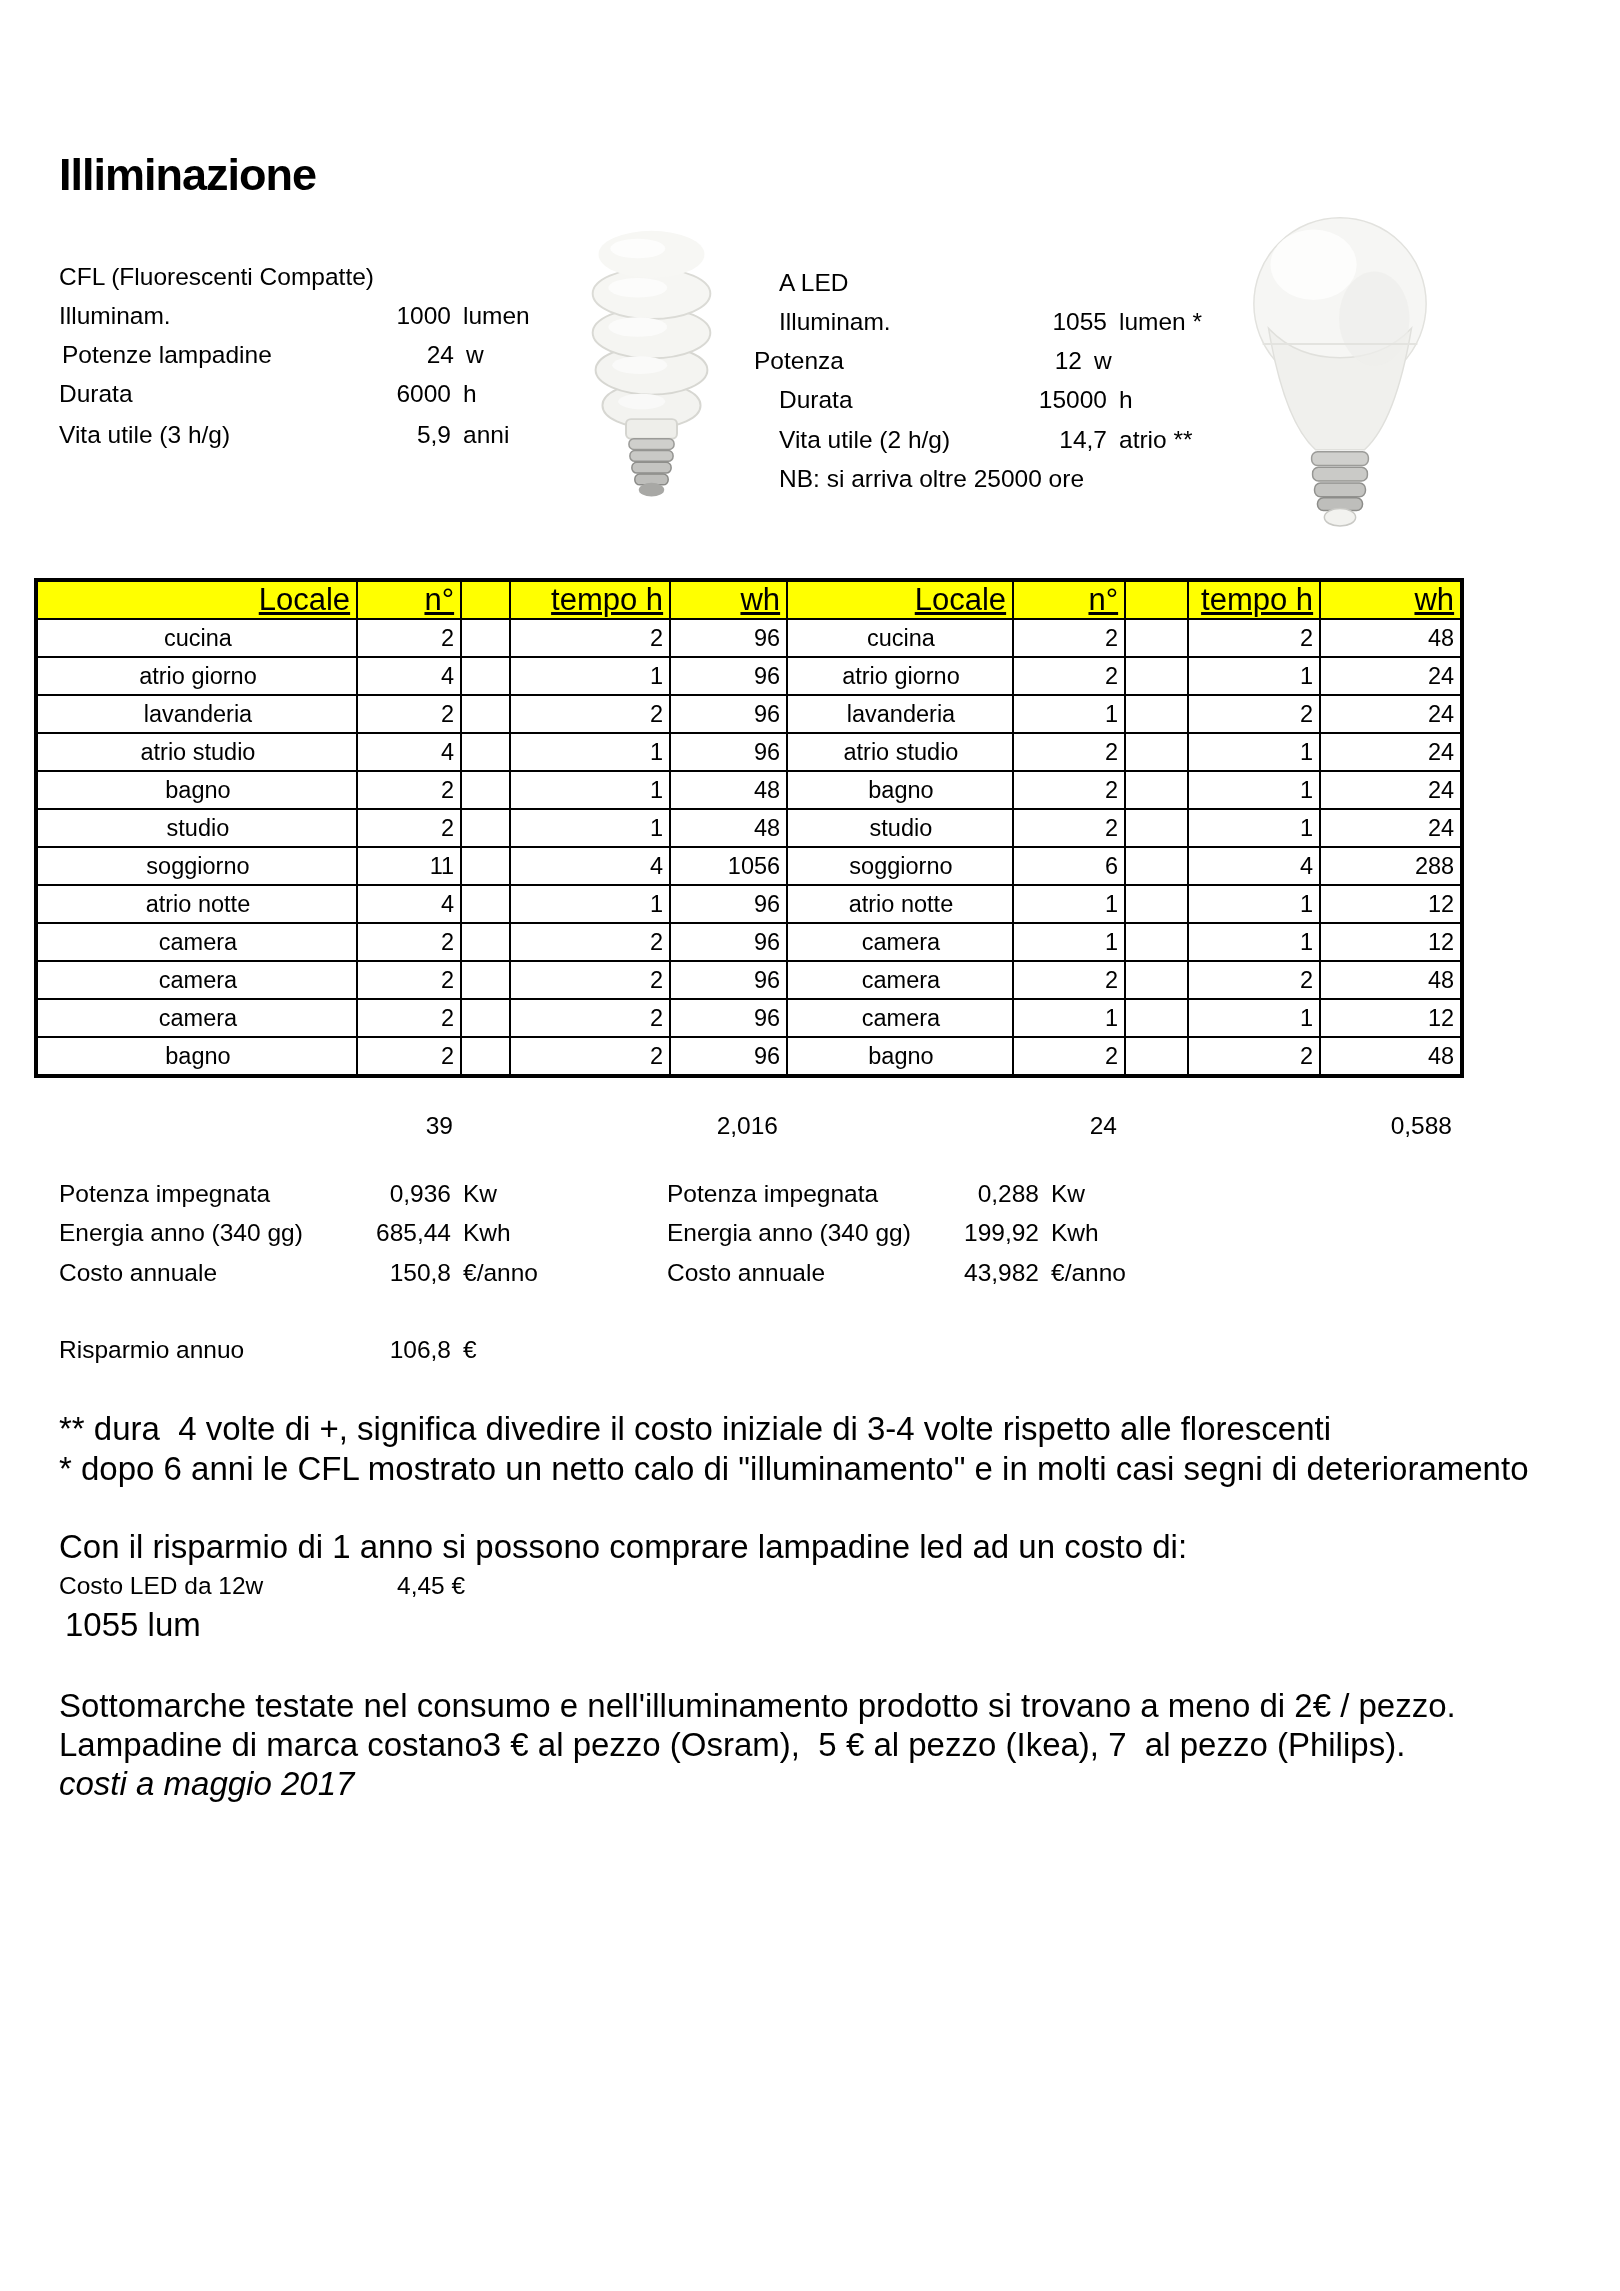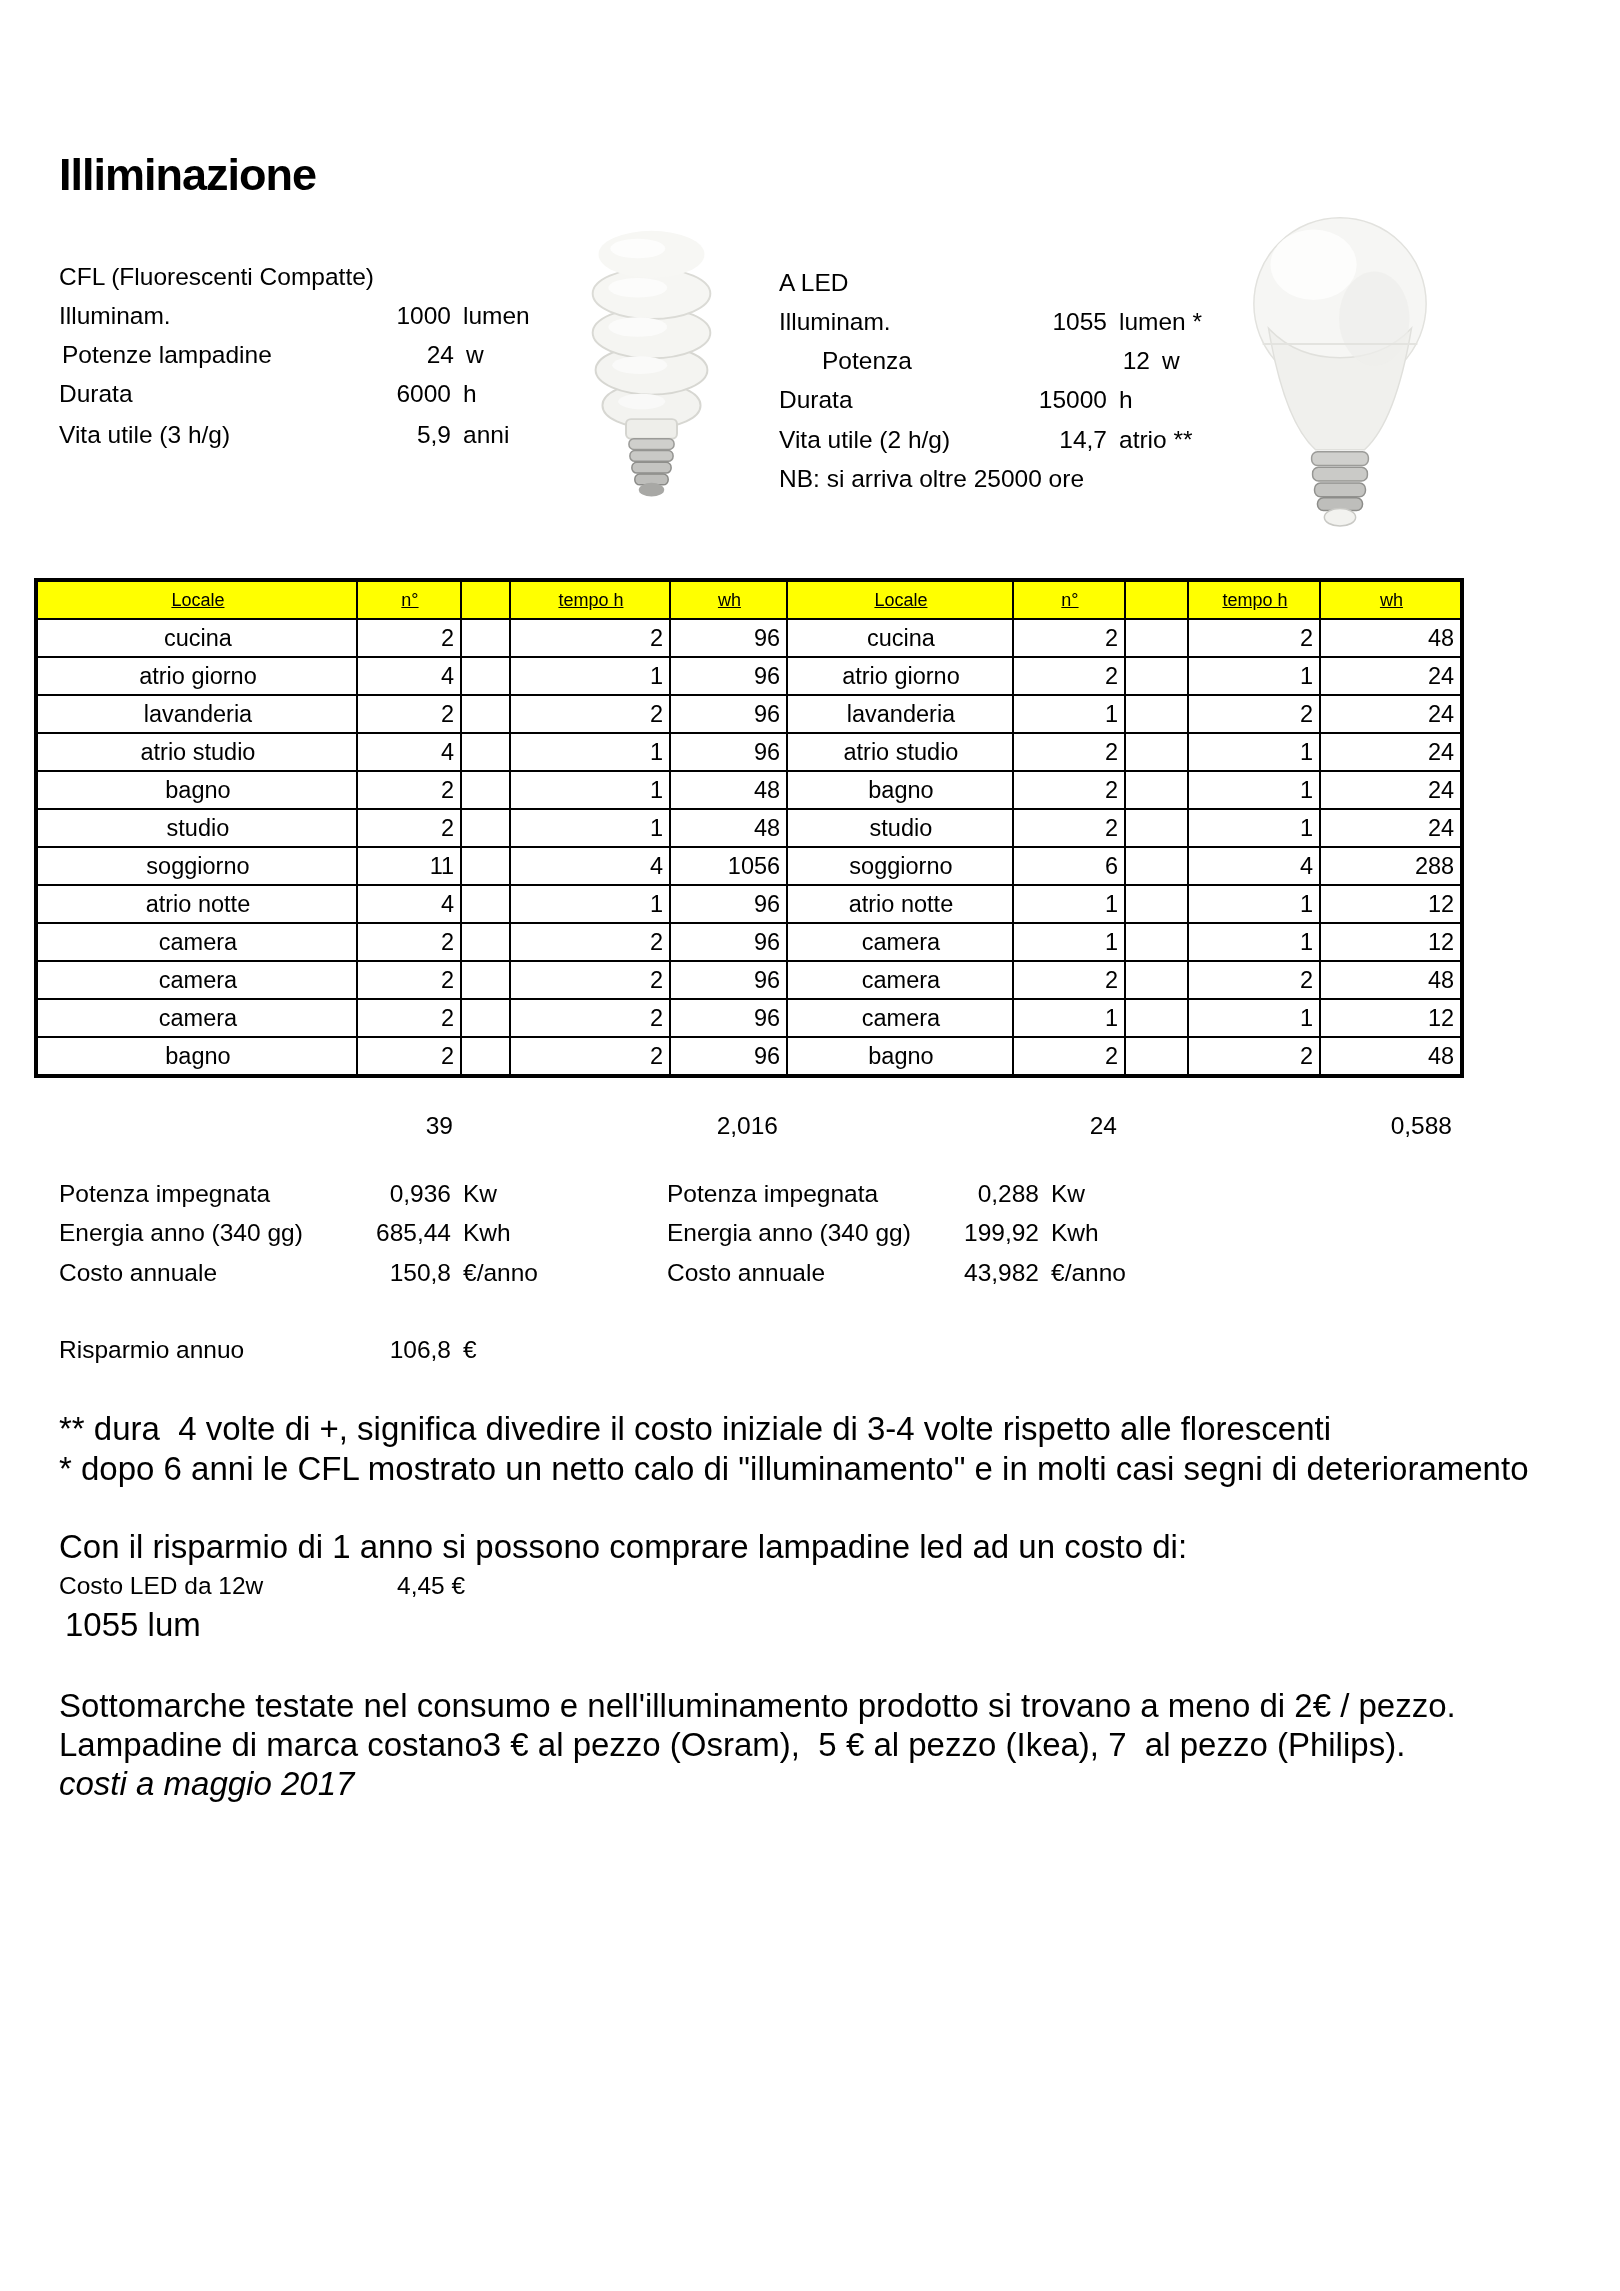--- a/index.html
+++ b/index.html
@@ -6,21 +6,21 @@
   #page{position:relative;width:1620px;height:2292px;background:#ffffff;
         font-family:"Liberation Sans",sans-serif;color:#000;overflow:hidden;}
   .title{position:absolute;left:59px;top:149px;font-size:45px;font-weight:700;letter-spacing:-1px;}
   .line{position:absolute;height:39px;line-height:39px;font-size:24.5px;white-space:nowrap;}
   .lbl{position:absolute;left:0;}
   .val{position:absolute;text-align:right;}
   .unit{position:absolute;}
   table{position:absolute;left:34px;top:578px;width:1425px;border-collapse:collapse;
         table-layout:fixed;border:4.9px solid #000;font-size:23.5px;}
   th,td{border:2.9px solid #000;height:36px;padding:0 5.9px;overflow:hidden;white-space:nowrap;}
-  th{background:#ffff00;text-align:center;font-weight:400;text-decoration:underline;padding-left:7.8px;font-size:18px;}
+  th{background:#ffff00;text-align:right;font-weight:400;text-decoration:underline;padding-left:7.8px;font-size:31px;}
   td.loc{text-align:center;padding-left:7.8px;}
   td.num{text-align:right;}
   .tot{position:absolute;height:39px;line-height:39px;font-size:24.5px;text-align:right;}
   .note{position:absolute;left:59px;height:39px;line-height:39px;font-size:33px;white-space:pre;}
   svg{position:absolute;}
 </style>
 </head>
 <body>
 
 <div id="page">
@@ -67,21 +67,21 @@
     <rect x="63" y="256" width="34" height="11" rx="5" fill="#bebebb" stroke="#8a8a87" stroke-width="1.5"></rect>
     <ellipse cx="80" cy="272" rx="13" ry="7" fill="#a8a8a5"></ellipse>
   </svg>
 
   <div class="line" style="left:779px;top:263px;">A LED</div>
   <div class="line" style="left:779px;top:302px;width:588px">
     <span class="lbl">Illuminam.</span>
     <span class="val" style="left:83px;width:245px">1055</span>
     <span class="unit" style="left:340px">lumen *</span>
   </div>
-  <div class="line" style="left:822px;top:341px;width:588px">
+  <div class="line" style="left:754px;top:341px;width:588px">
     <span class="lbl">Potenza</span>
     <span class="val" style="left:83px;width:245px">12</span>
     <span class="unit" style="left:340px">w</span>
   </div>
   <div class="line" style="left:779px;top:380px;width:588px">
     <span class="lbl">Durata</span>
     <span class="val" style="left:83px;width:245px">15000</span>
     <span class="unit" style="left:340px">h</span>
   </div>
   <div class="line" style="left:779px;top:420px;width:588px">

